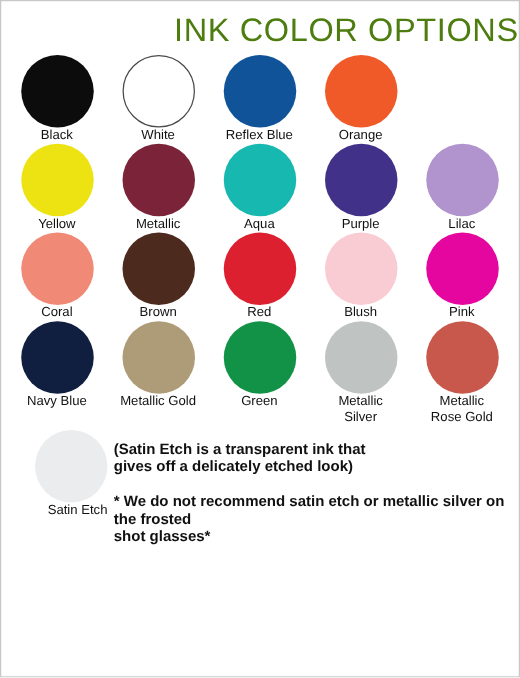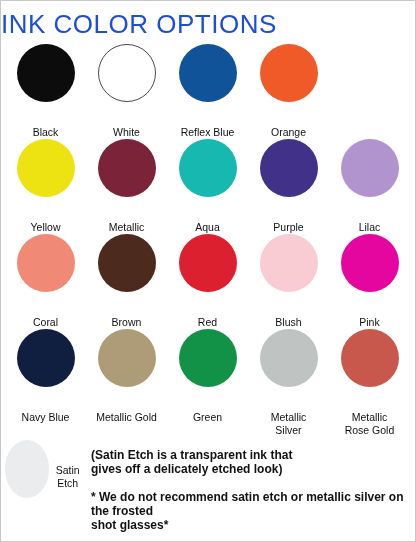--- a/index.html
+++ b/index.html
@@ -18,25 +18,25 @@
   #page {
     position: relative;
     width: 416px;
     height: 542px;
     box-sizing: border-box;
     border: 1px solid #c8c8c8;
     background: #ffffff;
     overflow: hidden;
   }
   #title {
-    text-align: left;
+    text-align: right;
     font-size: 26px;
     letter-spacing: 0.5px;
     font-weight: 400;
-    color: #1d4ed8;
+    color: #4d7c0f;
     margin: 9px 0 0 0;
     line-height: 28px;
     font-family: "Liberation Sans", sans-serif;
   }
   #grid {
     margin-top: 6px;
     padding: 0 4px;
   }
   .row {
     display: flex;
@@ -53,40 +53,40 @@
   .swatch {
     width: 58px;
     height: 58px;
     border-radius: 50%;
     box-sizing: border-box;
   }
   .swatch.outlined {
     border: 1px solid #4a4a4a;
   }
   .label {
-    margin-top: 24px;
+    margin-top: 0;
     font-size: 10.5px;
     line-height: 13px;
     text-align: center;
     color: #111111;
     white-space: pre-line;
     font-family: "Liberation Sans", sans-serif;
   }
   #last-row {
     display: flex;
     flex-direction: row;
     align-items: flex-start;
     padding: 0 4px;
     margin-top: 3px;
   }
   #satin-cell {
     width: 81px;
     display: flex;
-    flex-direction: row;
-    align-items: flex-start;
+    flex-direction: column;
+    align-items: flex-end;
     flex: 0 0 81px;
   }
   #notes {
     flex: 1 1 auto;
     padding-left: 5px;
     padding-top: 8px;
   }
   .note {
     font-size: 12px;
     line-height: 14px;

